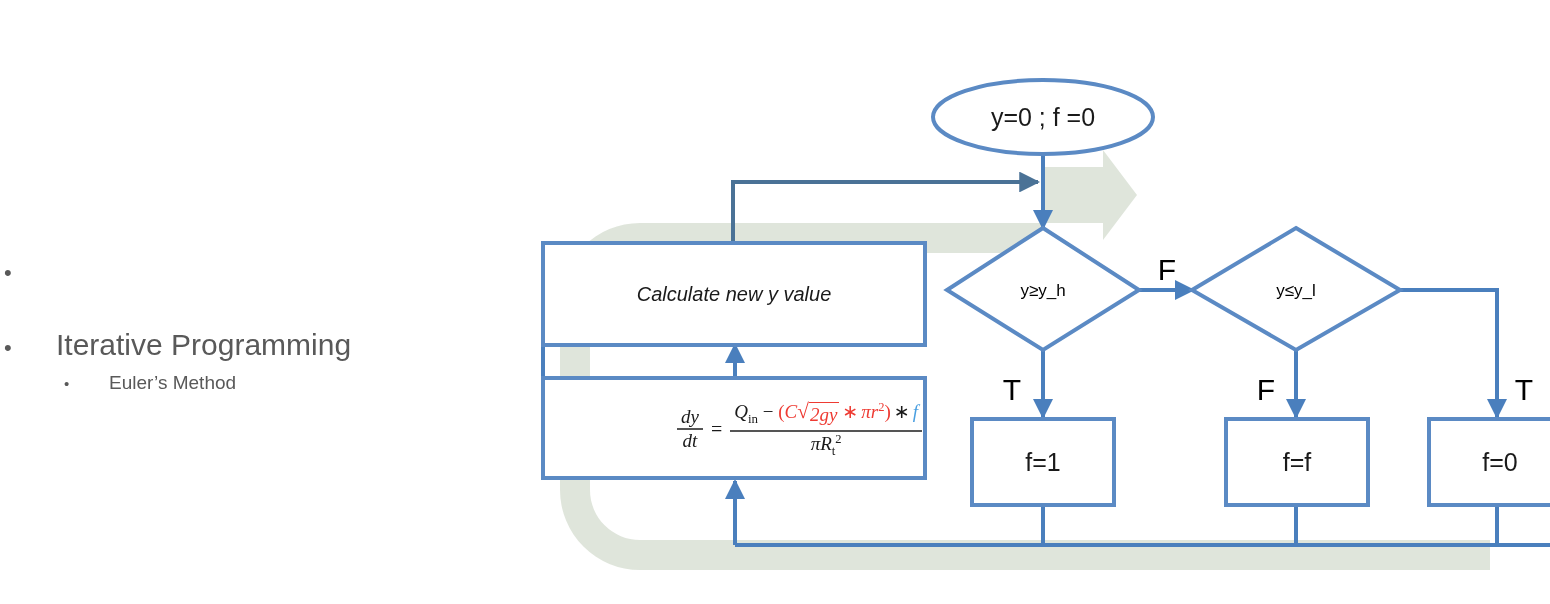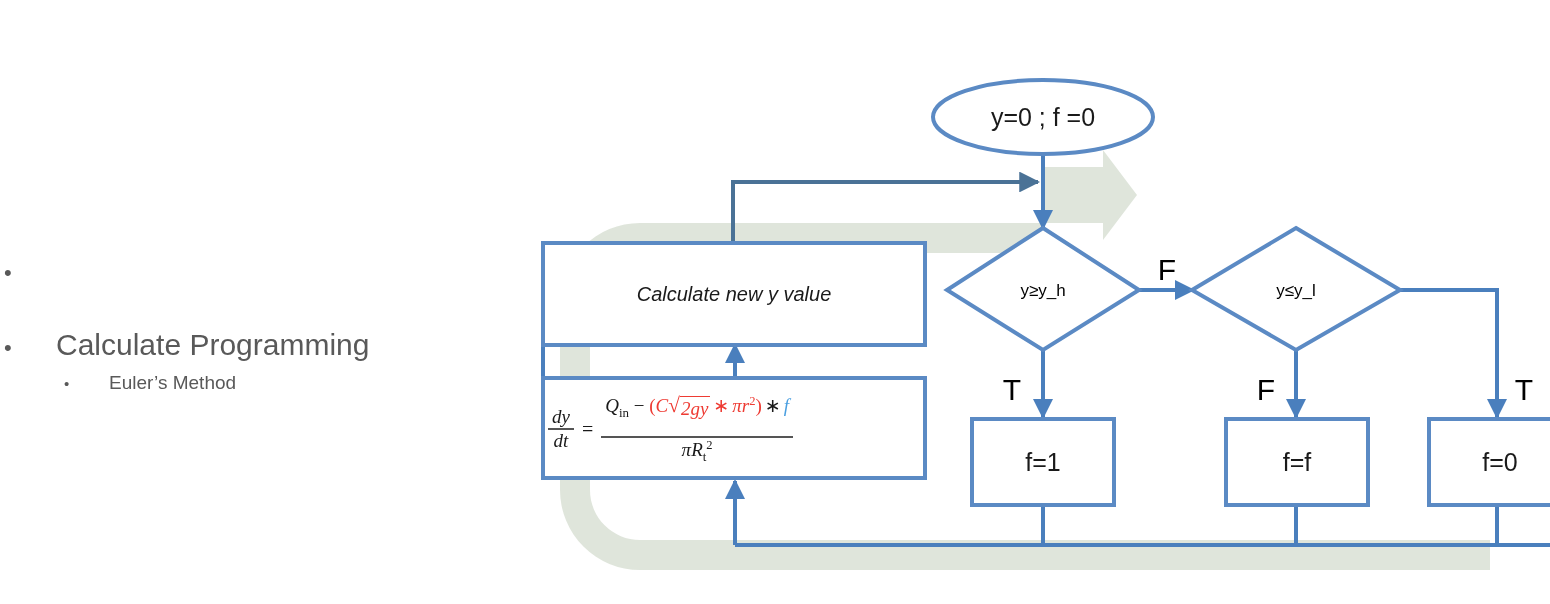--- a/index.html
+++ b/index.html
@@ -94,21 +94,21 @@
 
   
   #equation-box-content {
     position: absolute;
     left: 545px;
     top: 380px;
     width: 380px;
     height: 98px;
     display: flex;
     align-items: center;
-    justify-content: flex-start;
+    justify-content: flex-end;
     font-family: "Liberation Serif", serif;
     font-size: 19px;
     color: #1a1a1a;
     pointer-events: none;
   }
   .eq { display: inline-flex; align-items: center; }
   .frac {
     display: inline-flex;
     flex-direction: column;
     align-items: center;
@@ -128,37 +128,37 @@
   .eq-sign { margin: 0 5px; font-size: 20px; }
   .it { font-style: italic; }
   .red { color: #ee3b33; }
   .blue { color: #4a9fe0; }
   .sub { font-size: 0.68em; vertical-align: sub; }
   .sup { font-size: 0.66em; vertical-align: super; }
   .radical { display: inline-flex; align-items: flex-start; }
   .radical > .sign { font-size: 1.12em; line-height: 1; }
   .radicand {
     border-top: 1.4px solid currentColor;
-    padding: 1px 2px 16px 1px;
+    padding: 1px 2px 4px 1px;
     margin-top: 1px;
   }
   .star { margin: 0 3px; }
 </style>
 </head>
 <body>
 
 <div id="bullet-list">
 
   <div class="bullet-row bullet-l1">
     <span class="bullet-mark">•</span>
   </div>
 
   <div class="bullet-row bullet-l1" style="margin-bottom:10px;">
     <span class="bullet-mark">•</span>
-    <span class="bullet-text">Calculate Programming</span>
+    <span class="bullet-text">Iterative Programming</span>
   </div>
 
   <div class="bullet-row bullet-l2">
     <span class="bullet-mark">•</span>
     <span class="bullet-text">Euler’s Method</span>
   </div>
 
 </div>
 
 <div id="flowchart">

